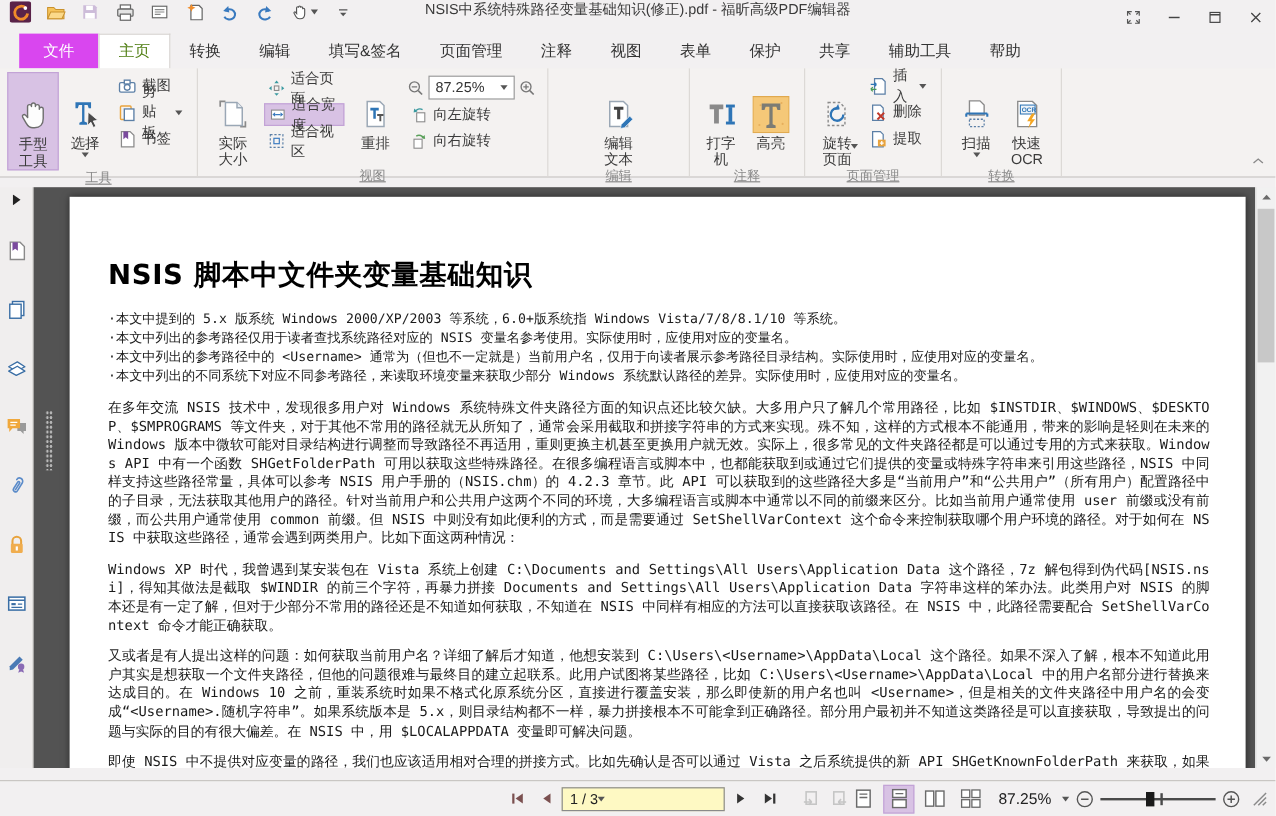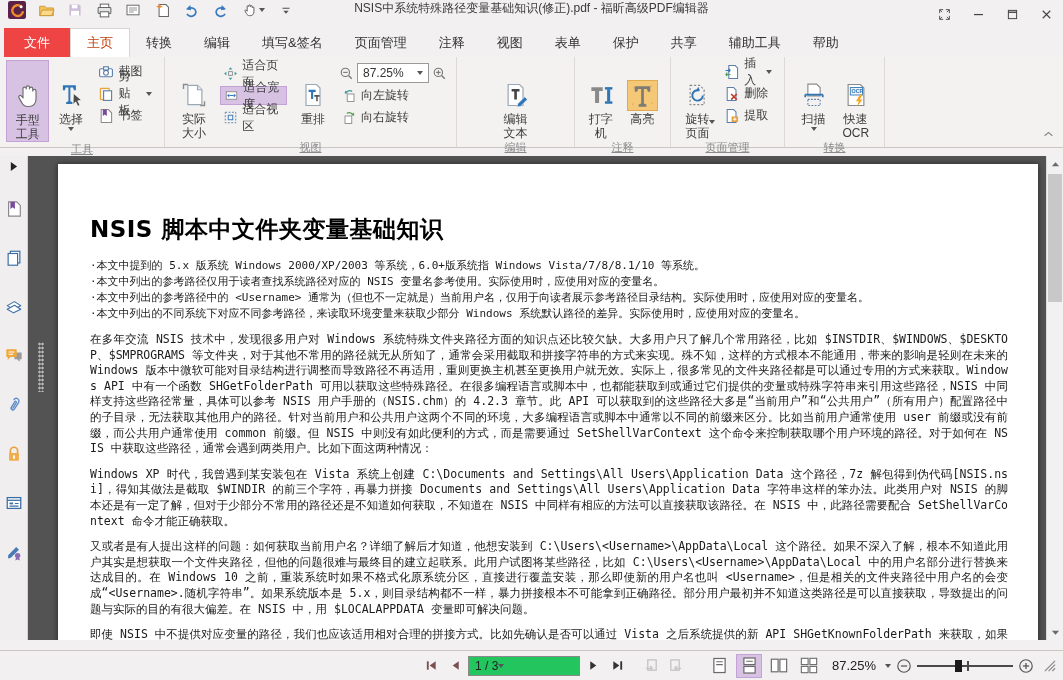--- a/index.html
+++ b/index.html
@@ -12,22 +12,22 @@
   .titlebar{position:absolute;left:0;top:0;width:1063px;height:28px;display:flex;align-items:flex-start;background:#f2f0f1;}
   .qat{display:flex;align-items:center;gap:9px;padding-left:7px;}
   .qat .qbtn{width:20px;height:20px;display:flex;align-items:center;justify-content:center;}
   .title-text{position:absolute;left:0;right:0;text-align:center;font-size:12px;color:#3a3a3a;pointer-events:none;}
   .winbtns{position:absolute;right:0;top:0;height:28px;display:flex;}
   .winbtn{width:34px;height:28px;display:flex;align-items:center;justify-content:center;}
 
   
   .tabbar{position:absolute;left:0;top:28px;width:1063px;height:29px;display:flex;align-items:flex-end;background:#f2f0f1;}
   .tab{height:29px;display:flex;align-items:center;padding:0 16px;font-size:13px;color:#333;}
-  .tab.file{background:#ef4444;color:#fff;margin-left:4px;padding:0 20px;}
-  .tab.active{background:#fff;border:1px solid #d8d4d2;border-bottom:none;color:#c2410c;}
+  .tab.file{background:#d946ef;color:#fff;margin-left:16px;padding:0 20px;}
+  .tab.active{background:#fff;border:1px solid #d8d4d2;border-bottom:none;color:#4d7c0f;}
   .tab-right{position:absolute;right:6px;top:31px;display:flex;align-items:center;gap:6px;}
   .findbox{width:112px;height:22px;background:#fff;border:1px solid #9a9a9a;display:flex;align-items:center;padding:0 3px 0 6px;}
   .findbox input{border:none;outline:none;flex:1;font-size:12px;color:#555;width:70px;font-family:inherit;background:transparent;}
 
   
   .ribbon{position:absolute;left:0;top:57px;width:1063px;height:91px;background:#f4f2f1;border-bottom:1px solid #c9c6c3;display:flex;}
   .rgroup{display:flex;flex-direction:column;border-right:1px solid #dcd9d6;padding:0 4px;}
   .rgroup-body{flex:1;display:flex;align-items:flex-start;padding:3px 2px 0 2px;}
   .rgroup-label{text-align:center;font-size:11px;color:#8a8a8a;height:16px;line-height:14px;text-decoration:underline;}
   .rbtn{display:flex;flex-direction:column;align-items:center;cursor:default;position:relative;}
@@ -60,21 +60,21 @@
   .doc-bullets div{font-size:11px;line-height:16px;}
   .doc-par{font-size:11.5px;line-height:15.6px;text-align:justify;word-break:break-all;margin-top:10px;}
   .scrollbar{width:17px;background:#f1f1f1;border-left:1px solid #dcdcdc;position:relative;}
   .sb-arrow{position:absolute;left:0;width:16px;height:16px;display:flex;align-items:center;justify-content:center;}
   .sb-thumb{position:absolute;left:1px;top:18px;width:14px;height:128px;background:#c8c8c8;}
 
   
   .statusbar{position:absolute;left:0;top:650px;width:1063px;height:30px;background:#f2f0f1;border-top:1px solid #c9c6c3;}
   .st{position:absolute;top:0;height:29px;display:flex;align-items:center;}
   .navbtn{width:22px;height:22px;display:flex;align-items:center;justify-content:center;}
-  .pagebox{width:112px;height:20px;border:1px solid #8a8a8a;background:#22c55e;display:flex;align-items:center;padding:0 6px;font-size:12px;color:#222;}
+  .pagebox{width:136px;height:20px;border:1px solid #8a8a8a;background:#fef9c3;display:flex;align-items:center;padding:0 6px;font-size:12px;color:#222;}
   .vmbtn{width:26px;height:24px;display:flex;align-items:center;justify-content:center;}
   .vmbtn.sel{background:#d8c2e4;border:1px solid #c3a3d6;}
   .slider-track{width:96px;height:2px;background:#4a4a4a;position:relative;}
   .slider-tick{position:absolute;left:50px;top:-4px;width:2px;height:10px;background:#4a4a4a;}
   .slider-handle{position:absolute;left:38px;top:-5px;width:7px;height:12px;background:#1a1a1a;}
   .zoom-label{font-size:13px;color:#222;margin-right:4px;}
 </style>
 </head>
 <body>
 

